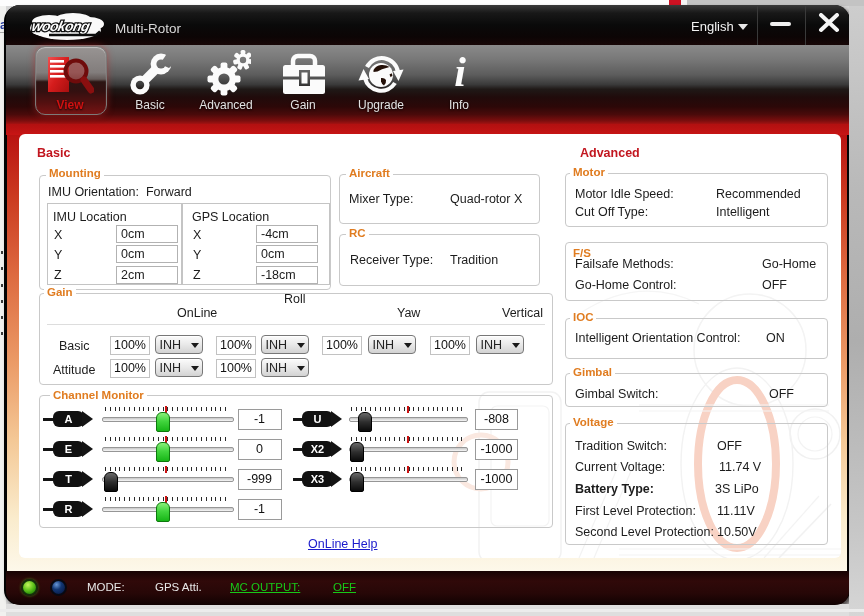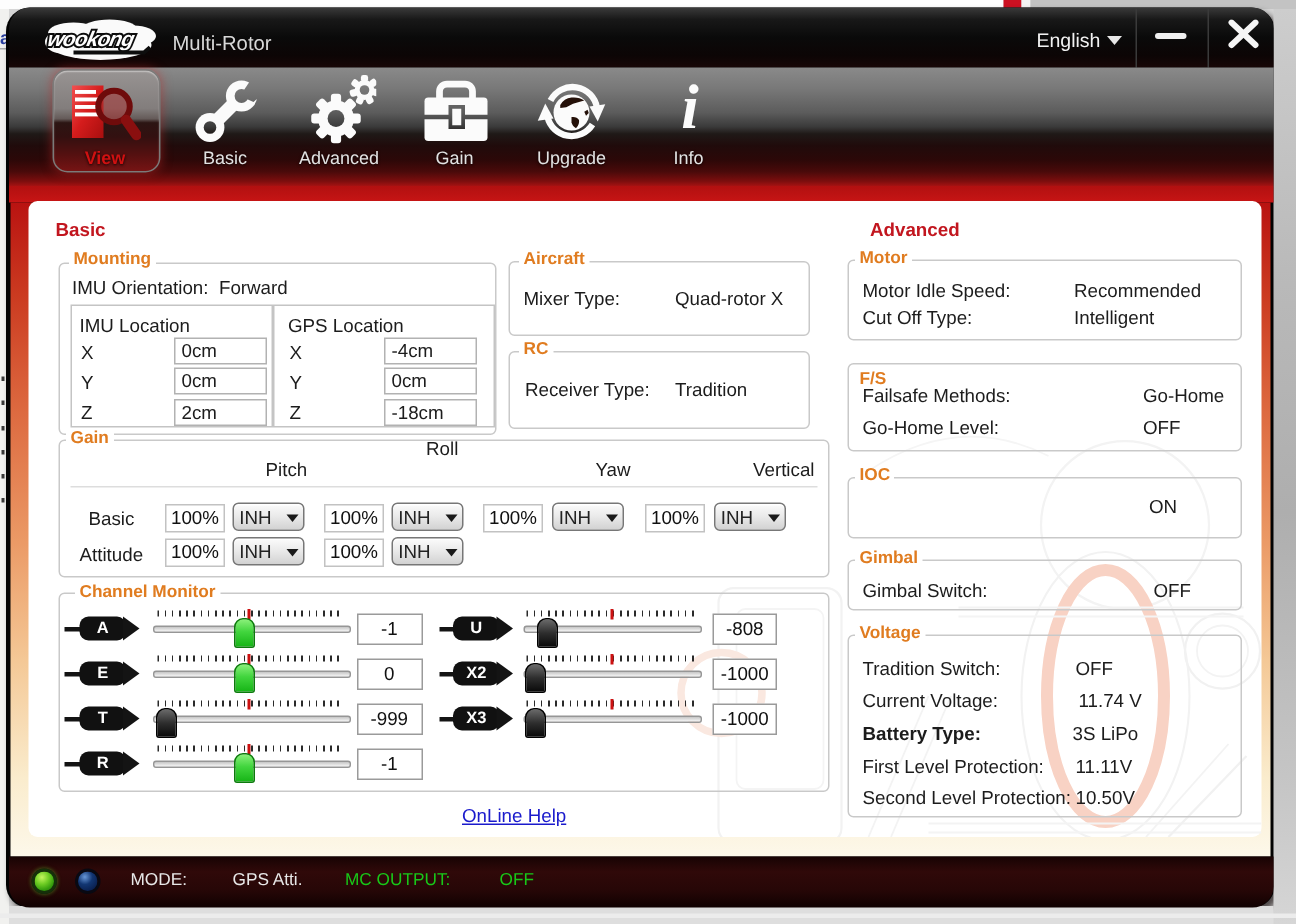--- a/index.html
+++ b/index.html
@@ -46,21 +46,21 @@
 
 #statusbar{left:6px;top:571px;width:843px;height:34px;border-radius:0 0 14px 14px;
 background:linear-gradient(180deg,#170303 0%,#300909 30%,#270707 65%,#100101 100%);}
 #ledgreen{left:21px;top:579px;width:13px;height:13px;border-radius:50%;
 background:radial-gradient(circle at 38% 30%,#c4f55e 0%,#6ecc24 38%,#379e0e 68%,#1e6a06 100%);
 border:2px solid #15300a;box-shadow:0 0 3px rgba(100,200,40,.6);}
 #ledblue{left:50px;top:579px;width:13px;height:13px;border-radius:50%;
 background:radial-gradient(circle at 35% 28%,#6797d8 0%,#123672 40%,#05123a 100%);
 border:2px solid #090912;}
 .stext{top:581px;font-size:11.5px;color:#e8e8e8;}
-.sgreen{color:#18c818;}
+.sgreen{color:#18c818;text-decoration:underline;}
 
 .title{font-size:12.5px;font-weight:bold;color:#c2161f;}
 .gbox{border:1px solid #c9c9c9;border-radius:4px;}
 .glabel{font-size:11.5px;font-weight:bold;color:#e07c20;background:#fff;padding:0 3px;line-height:11px;}
 .t{font-size:12.5px;color:#1c1c1c;white-space:nowrap;}
 .ibox{border:1px solid #b2b2b2;background:#fff;font-size:12.5px;color:#1c1c1c;}
 .dd{border:1.5px solid #777;border-radius:4px;
 background:linear-gradient(180deg,#fbfbfb,#e9e9e9 50%,#d2d2d2);
 box-shadow:inset 0 1px 0 #fff;}
 .ddt{font-size:12.5px;color:#222;}
@@ -282,21 +282,21 @@
 <div class="abs t" style="left:349px;top:192px;">Mixer Type:</div>
 <div class="abs t" style="left:450px;top:192px;">Quad-rotor X</div>
 
 <div class="abs gbox" style="left:339px;top:234px;width:199px;height:50px;"></div>
 <div class="abs glabel" style="left:346px;top:228px;">RC</div>
 <div class="abs t" style="left:350px;top:253px;">Receiver Type:</div>
 <div class="abs t" style="left:450px;top:253px;">Tradition</div>
 
 <div class="abs gbox" style="left:39px;top:293px;width:512px;height:90px;"></div>
 <div class="abs glabel" style="left:44px;top:287px;">Gain</div>
-<div class="abs t" style="left:177px;top:306px;">Pitch</div>
+<div class="abs t" style="left:177px;top:306px;">OnLine</div>
 <div class="abs t" style="left:284px;top:292px;">Roll</div>
 <div class="abs t" style="left:397px;top:306px;">Yaw</div>
 <div class="abs t" style="left:502px;top:306px;">Vertical</div>
 <div class="abs" style="left:47px;top:324px;width:498px;height:1px;background:#ddd;"></div>
 <div class="abs t" style="left:59px;top:339px;">Basic</div>
 <div class="abs t" style="left:53px;top:363px;">Attitude</div>
 
 <div class="abs vbox" style="left:110px;top:336px;width:38px;height:17px;line-height:17px;border-color:#c2c2c2;">100%</div>
 <div class="abs dd" style="left:155px;top:335px;width:46px;height:17px;"></div>
 <div class="abs ddt" style="left:159.5px;top:338px;">INH</div>
@@ -391,25 +391,26 @@
 <div class="abs glabel" style="left:570px;top:167px;">Motor</div>
 <div class="abs t" style="left:575px;top:187px;">Motor Idle Speed:</div>
 <div class="abs t" style="left:716px;top:187px;">Recommended</div>
 <div class="abs t" style="left:575px;top:205px;">Cut Off Type:</div>
 <div class="abs t" style="left:716px;top:205px;">Intelligent</div>
 
 <div class="abs gbox" style="left:565px;top:242px;width:261px;height:57px;background:transparent;"></div>
 <div class="abs glabel" style="left:570px;top:236px;margin-top:12px;">F/S</div>
 <div class="abs t" style="left:575px;top:257px;">Failsafe Methods:</div>
 <div class="abs t" style="left:762px;top:257px;">Go-Home</div>
-<div class="abs t" style="left:575px;top:278px;">Go-Home Level:</div>
+<div class="abs t" style="left:575px;top:278px;">Go-Home Control:</div>
 <div class="abs t" style="left:762px;top:278px;">OFF</div>
 
 <div class="abs gbox" style="left:565px;top:318px;width:261px;height:39px;background:transparent;"></div>
 <div class="abs glabel" style="left:570px;top:312px;">IOC</div>
+<div class="abs t" style="left:575px;top:331px;">Intelligent Orientation Control:</div>
 <div class="abs t" style="left:766px;top:331px;">ON</div>
 
 <div class="abs gbox" style="left:565px;top:373px;width:261px;height:32px;background:transparent;"></div>
 <div class="abs glabel" style="left:570px;top:367px;">Gimbal</div>
 <div class="abs t" style="left:575px;top:387px;">Gimbal Switch:</div>
 <div class="abs t" style="left:769px;top:387px;">OFF</div>
 
 <div class="abs gbox" style="left:565px;top:423px;width:261px;height:120px;background:transparent;"></div>
 <div class="abs glabel" style="left:570px;top:417px;">Voltage</div>
 <div class="abs t" style="left:575px;top:439px;">Tradition Switch:</div>

